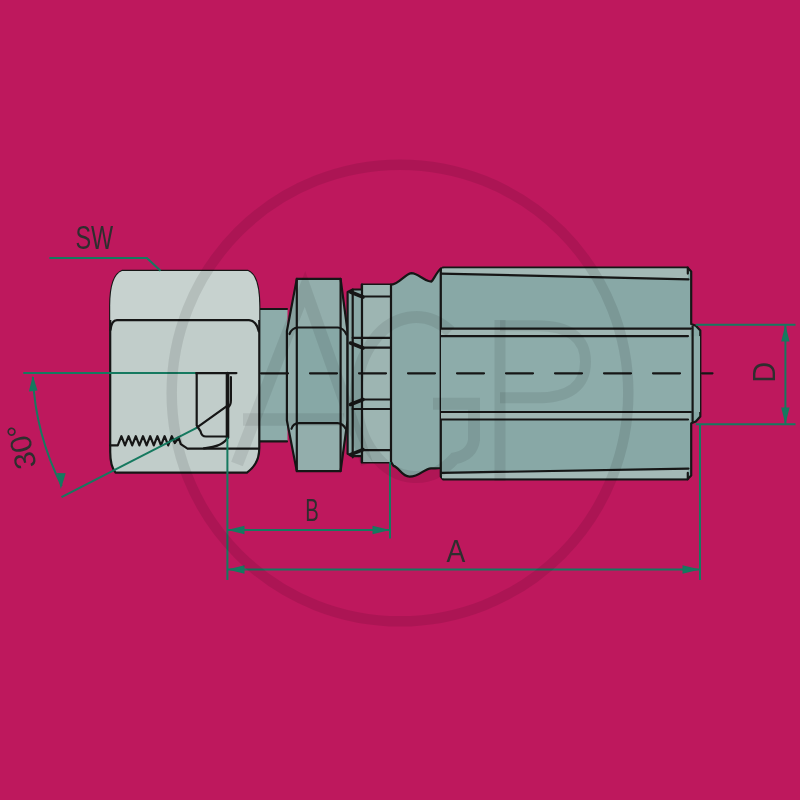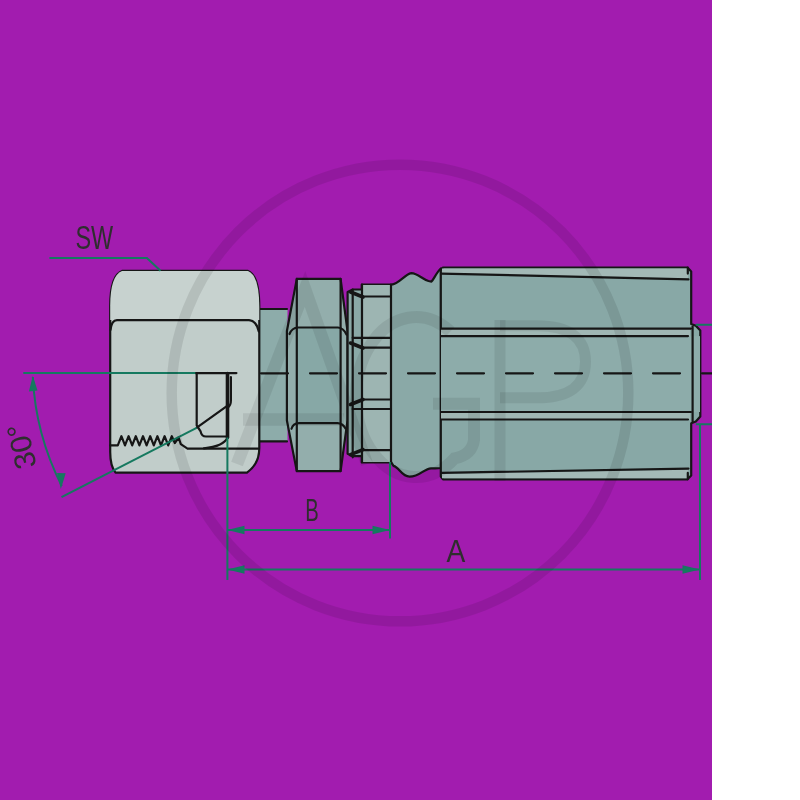--- a/index.html
+++ b/index.html
@@ -1,16 +1,16 @@
 <!DOCTYPE html>
 <html><head>
 <meta charset="utf-8">
 <style>
   html,body{margin:0;padding:0;background:#fff;}
-  .page{position:relative;width:712px;height:800px;overflow:hidden;background:#a21caf;
+  .page{position:relative;width:800px;height:800px;overflow:hidden;background:#be185d;
         font-family:"Liberation Sans", sans-serif;}
 </style>
 </head>
 <body>
 <div class="page">
 <svg width="800" height="800" viewBox="0 0 800 800">
 
   <g stroke="#161616" stroke-width="2.2" stroke-linejoin="round" stroke-linecap="round" fill="none">
 
     <rect x="258" y="309" width="29.5" height="132.4" fill="#8dacaa" stroke="none"></rect>

